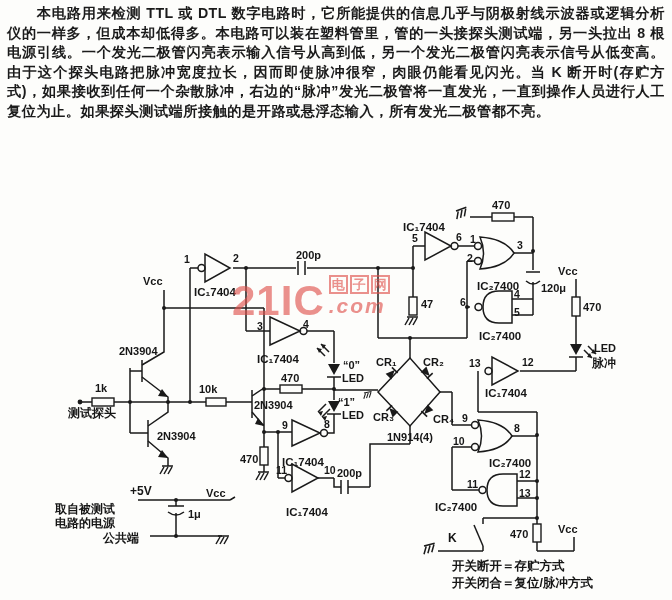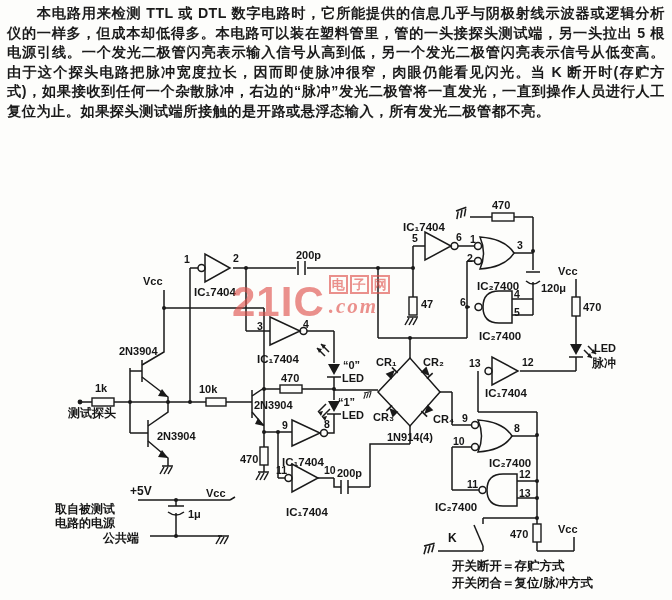--- a/index.html
+++ b/index.html
@@ -19,28 +19,28 @@
   text.ic{font-size:11.5px;}
   text.cn{font-size:12px;}
   text.mode{font-size:12.5px;}
   .wm{position:absolute;left:232px;top:275px;display:flex;align-items:flex-end;
       opacity:.62;pointer-events:none;color:#e04f49;}
   .wm .big{font-size:42px;line-height:34px;font-weight:800;letter-spacing:1px;}
   .wm .right{margin-left:4px;}
   .wm .boxes{display:flex;gap:2px;}
   .wm .bx{display:inline-block;border:2px solid #e04f49;font-size:13px;font-weight:bold;
       padding:0 1px;line-height:15px;}
-  .wm .com{font-size:21px;font-style:italic;font-weight:bold;letter-spacing:2px;margin-top:-2px;font-family:Liberation Serif, serif;}
+  .wm .com{font-size:21px;font-style:italic;font-weight:bold;letter-spacing:2px;margin-top:-2px;}
 </style>
 </head>
 <body>
 
 <div class="page">
 
-  <p class="para">本电路用来检测 TTL 或 DTL 数字电路时，它所能提供的信息几乎与阴极射线示波器或逻辑分析仪的一样多，但成本却低得多。本电路可以装在塑料管里，管的一头接探头测试端，另一头拉出 5 根电源引线。一个发光二极管闪亮表示输入信号从高到低，另一个发光二极管闪亮表示信号从低变高。由于这个探头电路把脉冲宽度拉长，因而即使脉冲很窄，肉眼仍能看见闪光。当 K 断开时(存贮方式)，如果接收到任何一个杂散脉冲，右边的“脉冲”发光二极管将一直发光，一直到操作人员进行人工复位为止。如果探头测试端所接触的是开路或悬浮态输入，所有发光二极管都不亮。</p>
+  <p class="para">本电路用来检测 TTL 或 DTL 数字电路时，它所能提供的信息几乎与阴极射线示波器或逻辑分析仪的一样多，但成本却低得多。本电路可以装在塑料管里，管的一头接探头测试端，另一头拉出 8 根电源引线。一个发光二极管闪亮表示输入信号从高到低，另一个发光二极管闪亮表示信号从低变高。由于这个探头电路把脉冲宽度拉长，因而即使脉冲很窄，肉眼仍能看见闪光。当 K 断开时(存贮方式)，如果接收到任何一个杂散脉冲，右边的“脉冲”发光二极管将一直发光，一直到操作人员进行人工复位为止。如果探头测试端所接触的是开路或悬浮态输入，所有发光二极管都不亮。</p>
 
   <svg width="672" height="600" viewBox="0 0 672 600">
     <defs>
       <g id="gnd">
           <path d="M0,0 h11 M2,1 l-4,7 M6,1 l-4,7 M10,1 l-4,7"></path>
         </g>
       <g id="dio">
           <path class="fill" d="M-5,-4 V4 L4,0 Z"></path>
           <path d="M4,-4 V4"></path>
         </g>

